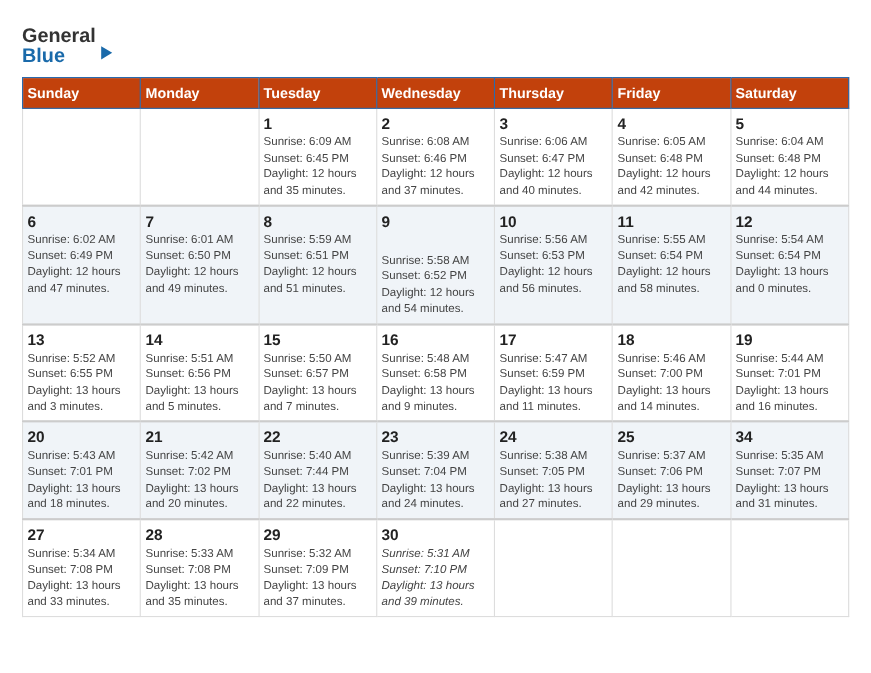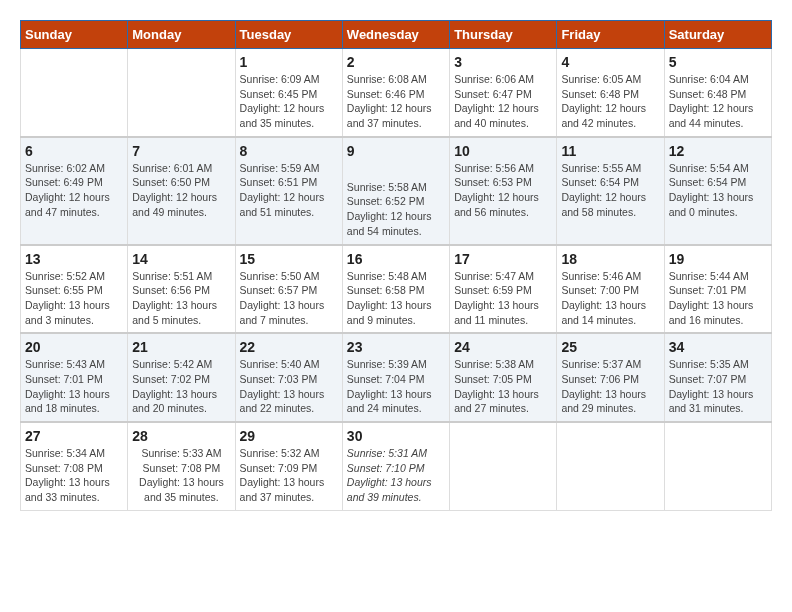--- a/index.html
+++ b/index.html
@@ -83,20 +83,33 @@
     .empty { background: #fff; }
     tbody tr:nth-child(2n) td { background: #f0f4f8; }
     tbody tr:nth-child(2n+1) td { background: #fff; }
     
     .row-sep td { border-top: 2px solid #ccc; }
   </style>
 </head>
 <body>
 
 <div class="container">
+  <div class="header">
+    <div class="logo-wrapper" style="display: flex; flex-direction: column; align-items: flex-start;">
+        <svg width="100" height="40" viewBox="0 0 100 40">
+          <text x="0" y="18" font-size="18" font-weight="bold" fill="#333" font-family="Arial">General</text>
+          <text x="0" y="36" font-size="18" font-weight="bold" fill="#1a6aaa" font-family="Arial">Blue</text>
+          <polygon points="72,22 82,28 72,34" fill="#1a6aaa"></polygon>
+        </svg>
+      </div>
+    <div class="title-block">
+      <div class="month-title"></div>
+      <div class="location"></div>
+    </div>
+  </div>
 
   <table>
     <thead>
       <tr>
       <th>Sunday</th>
           <th>Monday</th>
           <th>Tuesday</th>
           <th>Wednesday</th>
           <th>Thursday</th>
           <th>Friday</th>
@@ -256,21 +269,21 @@
           <td>
             <span class="day-num">21</span>
             <div class="day-info" style="white-space: pre-line;">Sunrise: 5:42 AM
 Sunset: 7:02 PM
 Daylight: 13 hours
 and 20 minutes.</div>
           </td>
           <td>
             <span class="day-num">22</span>
             <div class="day-info" style="white-space: pre-line;">Sunrise: 5:40 AM
-Sunset: 7:03 PM
+Sunset: 7:44 PM
 Daylight: 13 hours
 and 22 minutes.</div>
           </td>
           <td>
             <span class="day-num">23</span>
             <div class="day-info" style="white-space: pre-line;">Sunrise: 5:39 AM
 Sunset: 7:04 PM
 Daylight: 13 hours
 and 24 minutes.</div>
           </td>
@@ -299,21 +312,21 @@
         <tr class="row-sep">
           <td>
             <span class="day-num">27</span>
             <div class="day-info" style="white-space: pre-line;">Sunrise: 5:34 AM
 Sunset: 7:08 PM
 Daylight: 13 hours
 and 33 minutes.</div>
           </td>
           <td>
             <span class="day-num">28</span>
-            <div class="day-info" style="white-space: pre-line; text-align: center;">Sunrise: 5:33 AM
+            <div class="day-info" style="white-space: pre-line;">Sunrise: 5:33 AM
 Sunset: 7:08 PM
 Daylight: 13 hours
 and 35 minutes.</div>
           </td>
           <td>
             <span class="day-num">29</span>
             <div class="day-info" style="white-space: pre-line;">Sunrise: 5:32 AM
 Sunset: 7:09 PM
 Daylight: 13 hours
 and 37 minutes.</div>

